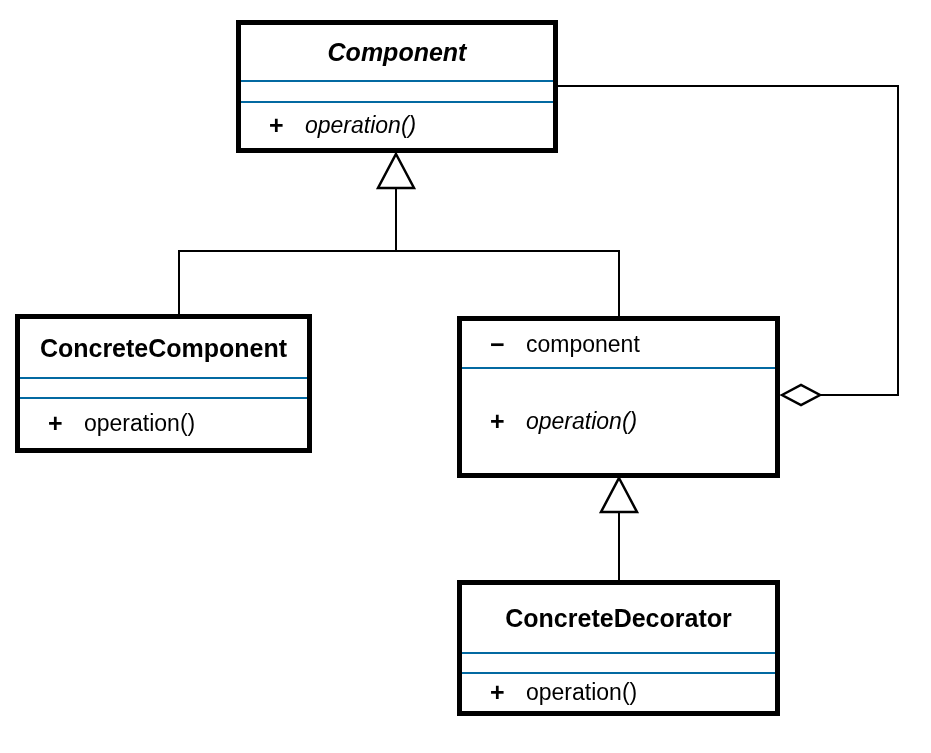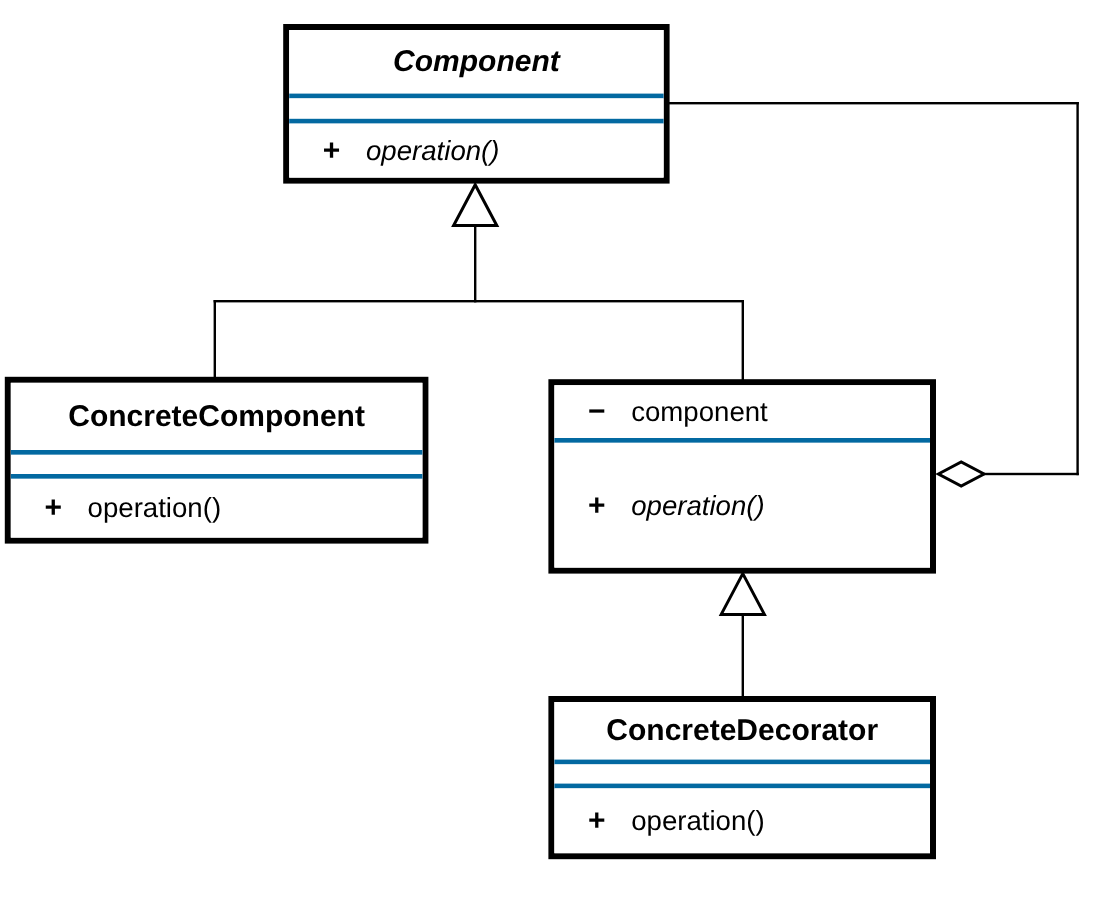--- a/index.html
+++ b/index.html
@@ -28,21 +28,21 @@
     display: flex;
     flex-direction: column;
   }
   .uml-compartment {
     box-sizing: border-box;
     background: #ffffff;
     display: flex;
     align-items: center;
   }
   .uml-compartment.divided {
-    border-bottom: 4px solid #0369a1;
+    border-bottom: 2px solid #0369a1;
   }
   .uml-title {
     justify-content: center;
     font-weight: bold;
     font-size: 25px;
     letter-spacing: 0px;
     white-space: nowrap;
   }
   .uml-title.abstract {
     font-style: italic;
@@ -97,42 +97,42 @@
 
   <div class="uml-class" id="class-component" style="left:236px; top:20px; width:322px; height:133px;">
     <div class="uml-compartment uml-title abstract divided" style="height:57px;">Component</div>
     <div class="uml-compartment uml-empty divided" style="height:21px;"></div>
     <div class="uml-compartment uml-member" style="flex:1;">
       <span class="visibility">+</span>
       <span class="member-name abstract">operation()</span>
     </div>
   </div>
 
-  <div class="uml-class" id="class-concrete-component" style="left:4px; top:314px; width:353px; height:139px;">
+  <div class="uml-class" id="class-concrete-component" style="left:15px; top:314px; width:297px; height:139px;">
     <div class="uml-compartment uml-title divided" style="height:60px;">ConcreteComponent</div>
     <div class="uml-compartment uml-empty divided" style="height:20px;"></div>
     <div class="uml-compartment uml-member" style="flex:1;">
       <span class="visibility">+</span>
       <span class="member-name">operation()</span>
     </div>
   </div>
 
   <div class="uml-class" id="class-decorator" style="left:457px; top:316px; width:323px; height:162px;">
     <div class="uml-compartment uml-member divided" style="height:48px;">
       <span class="visibility">−</span>
       <span class="member-name">component</span>
     </div>
     <div class="uml-compartment uml-member" style="flex:1;">
       <span class="visibility">+</span>
       <span class="member-name abstract">operation()</span>
     </div>
   </div>
 
   <div class="uml-class" id="class-concrete-decorator" style="left:457px; top:580px; width:323px; height:136px;">
-    <div class="uml-compartment uml-title divided" style="height:52px;">ConcreteDecorator</div>
+    <div class="uml-compartment uml-title divided" style="height:69px;">ConcreteDecorator</div>
     <div class="uml-compartment uml-empty divided" style="height:20px;"></div>
     <div class="uml-compartment uml-member" style="flex:1;">
       <span class="visibility">+</span>
       <span class="member-name">operation()</span>
     </div>
   </div>
 
   <div class="edge edge-thin-v" style="left:395px; top:188px; height:64px;"></div>
 
   <div class="edge edge-thin-h" style="left:178px; top:250px; width:442px;"></div>

